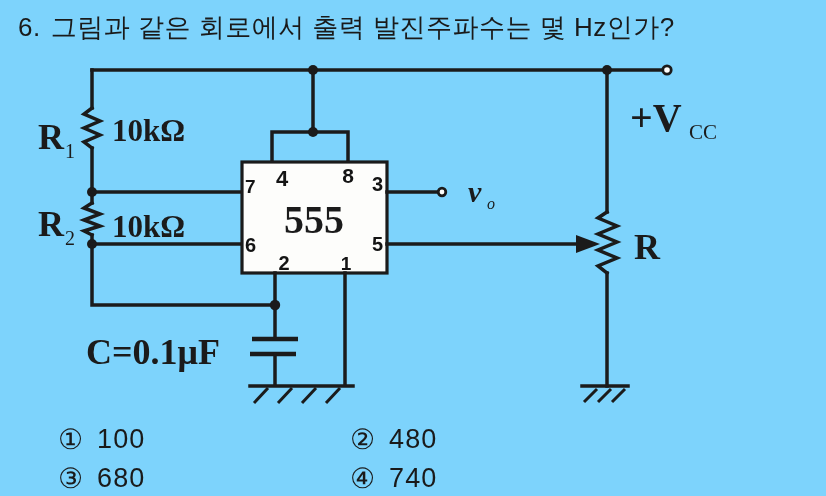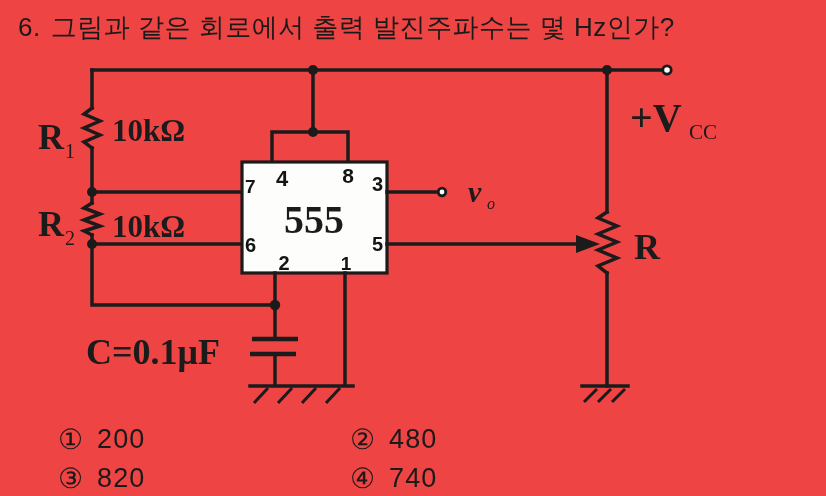--- a/index.html
+++ b/index.html
@@ -1,19 +1,19 @@
 <!DOCTYPE html>
 <html><head>
 <meta charset="utf-8">
 <style>
   html,body{margin:0;padding:0;background:#ffffff;}
   .page{
     position:relative;
     width:826px;height:496px;
-    background:#ef4444;
+    background:#7dd3fc;
     font-family:"Liberation Sans", sans-serif;
     color:#161616;
     overflow:hidden;
   }
   .title{
     position:absolute;left:18px;top:10px;
     font-size:26px;font-weight:500;letter-spacing:0.5px;
     white-space:nowrap;color:#1a1a1a;
   }
   .title .qnum{margin-right:10px;}
@@ -140,28 +140,28 @@
 
       <text class="serif-label" x="468" y="202" font-size="30" font-style="italic" font-weight="600">v</text>
       <text class="serif-label" x="487" y="209" font-size="16" font-style="italic">o</text>
 
       <text class="serif-label" x="634" y="259" font-size="36" font-weight="600">R</text>
     </g>
   </svg>
 
   <div class="opt" style="left:58px;top:423px;">
     <span class="marker">①</span>
-    <span class="value">200</span>
+    <span class="value">100</span>
   </div>
   <div class="opt" style="left:350px;top:423px;">
     <span class="marker">②</span>
     <span class="value">480</span>
   </div>
   <div class="opt" style="left:58px;top:462px;">
     <span class="marker">③</span>
-    <span class="value">820</span>
+    <span class="value">680</span>
   </div>
   <div class="opt" style="left:350px;top:462px;">
     <span class="marker">④</span>
     <span class="value">740</span>
   </div>
 
 </div>
 
 </body></html>

